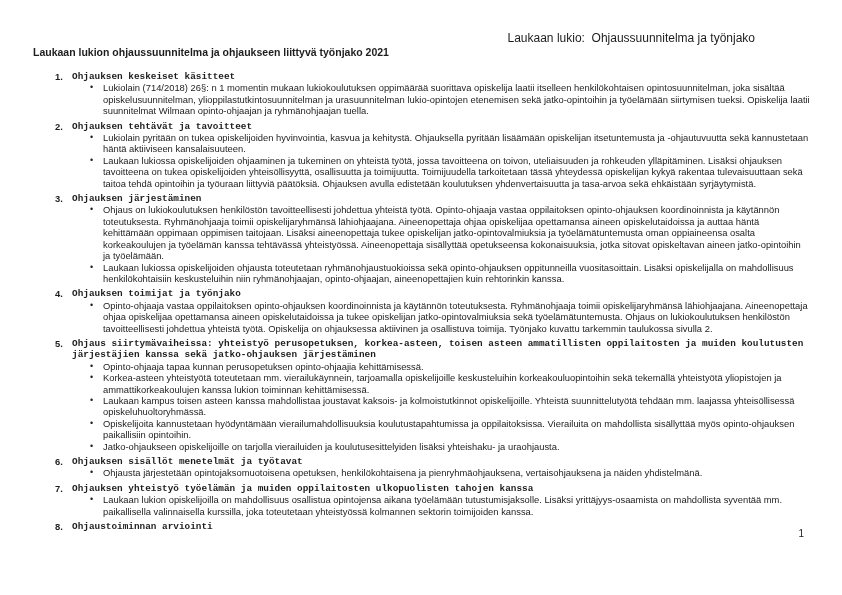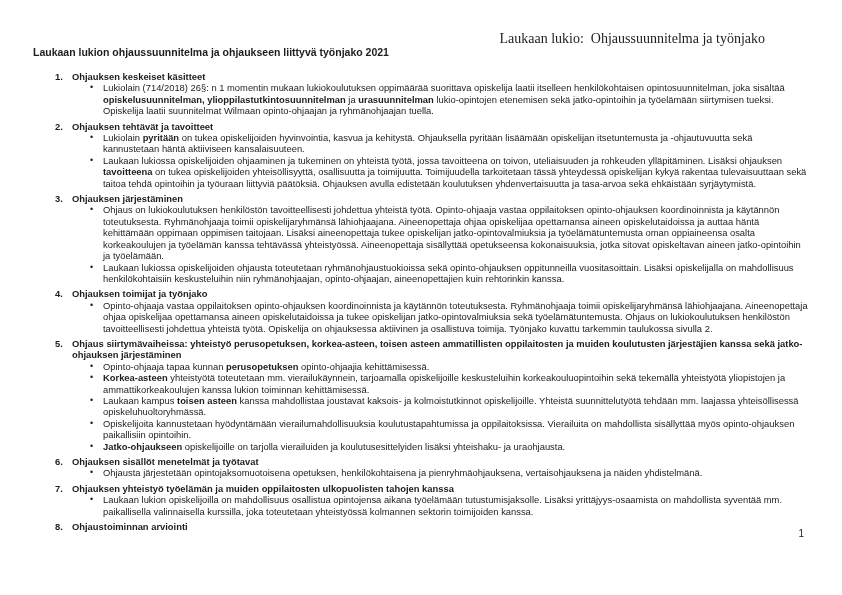--- a/index.html
+++ b/index.html
@@ -12,24 +12,23 @@
   }
   .page {
     position: relative;
     width: 842px; height: 595px;
     padding: 30px 32px 0 33px;
     overflow: hidden;
     background: #ffffff;
   }
   .running-header {
     position: absolute;
-    top: 31px; right: 77px;
-    font-size: 14px;
+    top: 31px; right: 87px;
+    font-size: 12px;
     white-space: pre;
-    font-family: Liberation Serif, serif;
   }
   .doc-title {
     font-size: 10.5px;
     font-weight: 700;
     margin: 16px 0 10px 0;
   }
   .sections {
     list-style: none;
     margin: 13px 0 0 0;
     padding: 0;
@@ -37,31 +36,31 @@
     line-height: 11.4px;
   }
   .section { margin-bottom: 4px; }
   .sec-head { display: flex; }
   .sec-num {
     flex: 0 0 auto;
     width: 17px;
     margin-left: 22px;
     font-weight: 700;
   }
-  .sec-title { font-weight: 700; flex: 1; }
+  .sec-title { font-weight: 700; flex: 1; font-family: Liberation Mono, monospace; }
   .bullets { list-style: none; margin: 0; padding: 0; }
   .bullet { display: flex; }
   .bullet-marker {
     flex: 0 0 auto;
     margin-left: 57px;
     width: 13px;
     font-size: 9px;
   }
   .bullet-text { flex: 1; }
-  .b { font-weight: 700; }
+  .b { font-weight: 400; }
   .page-number {
     position: absolute;
     top: 528px; right: 38px;
     font-size: 10px;
   }
 </style>
 </head>
 <body>
 
 <div class="page">

